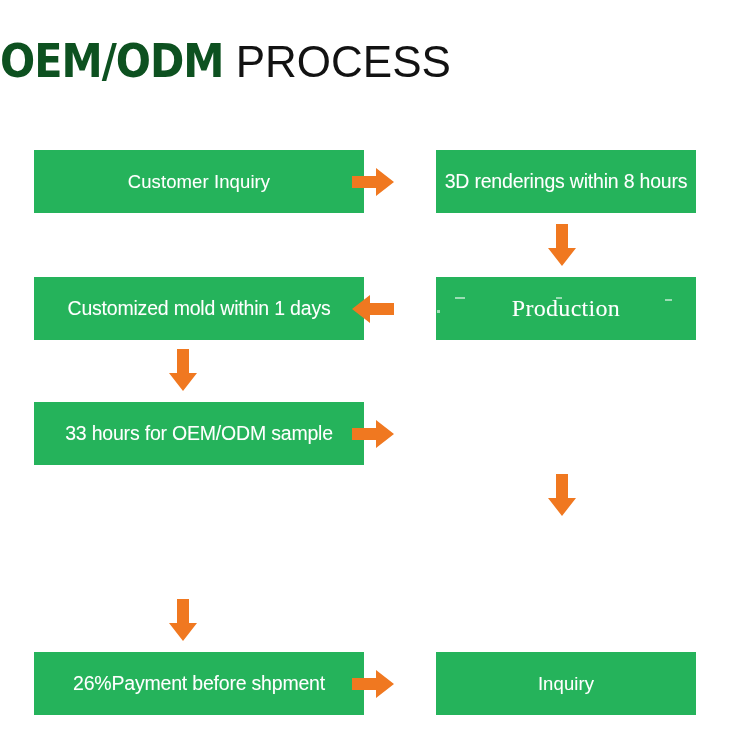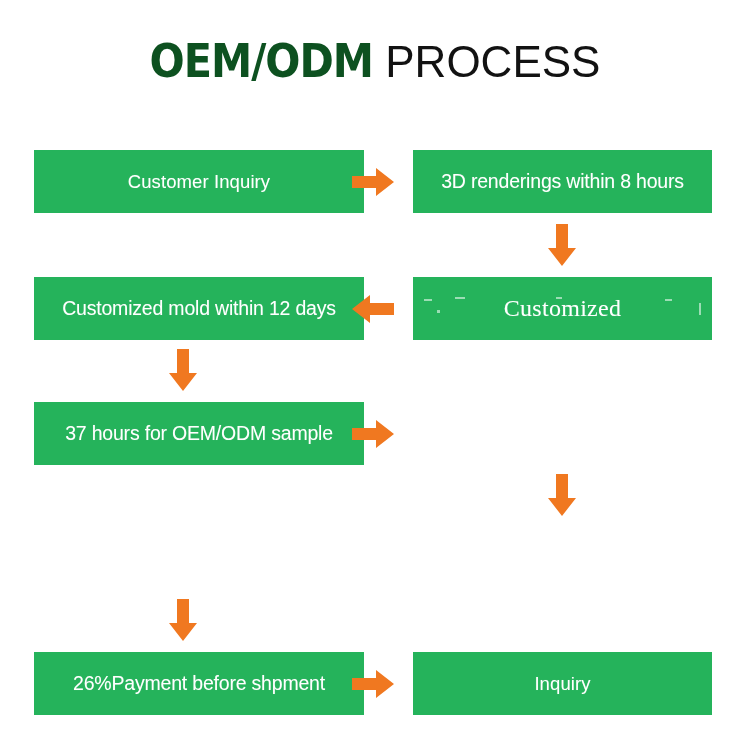--- a/index.html
+++ b/index.html
@@ -20,21 +20,20 @@
     height: 750px;
     background: #ffffff;
   }
 
   
   .title {
     position: absolute;
     left: 0;
     top: 33px;
     width: 750px;
-    text-align: center;
     white-space: nowrap;
     font-size: 45px;
     line-height: 56px;
     letter-spacing: -0.5px;
   }
   .title-strong {
     color: #0d5120;
     font-weight: 700;
     font-family: "DejaVu Sans", sans-serif;
     font-stretch: condensed;
@@ -69,21 +68,21 @@
     box-sizing: border-box;
     font-size: 18.5px;
     font-weight: 400;
     letter-spacing: 0.1px;
     text-align: center;
     padding: 0 6px;
     line-height: 1.15;
     text-shadow: 0 0 1px rgba(255,255,255,0.25);
   }
   .box.left  { left: 34px;  width: 330px; }
-  .box.right { left: 413px; width: 299px; text-align: right; }
+  .box.right { left: 436px; width: 260px; text-align: right; }
 
   
   .box.tight  { font-size: 19.5px; letter-spacing: -0.2px; }
   .box.serifd {
     font-family: "Liberation Serif", "DejaVu Serif", serif;
     font-size: 24px;
     letter-spacing: 0.3px;
   }
 
   
@@ -131,46 +130,46 @@
     <div class="box right tight">3D renderings within 8 hours</div>
   </div>
 
   <div class="arrow-v" style="left:545px; top:222px;">
     <svg class="arrow-svg" viewBox="0 0 34 46" xmlns="http://www.w3.org/2000/svg" aria-hidden="true">
       <path d="M11 2 H23 V26 H31 L17 44 L3 26 H11 Z" fill="#f07820"></path>
     </svg>
   </div>
 
   <div class="row" style="top:277px;">
-    <div class="box left tight">Customized mold within 12 days</div>
+    <div class="box left tight">Customized mold within 1 days</div>
 
     <div class="arrow-h mid">
       <svg class="arrow-svg" viewBox="0 0 46 34" xmlns="http://www.w3.org/2000/svg" aria-hidden="true">
         <path d="M44 11 H20 V3 L2 17 L20 31 V23 H44 Z" fill="#f07820"></path>
       </svg>
     </div>
 
-    <div class="box right serifd">Customized</div>
+    <div class="box right serifd">Production</div>
 
     <span class="speck" style="left:424px; top:22px; width:8px; height:2px;"></span>
     <span class="speck" style="left:437px; top:33px; width:3px; height:3px;"></span>
     <span class="speck" style="left:455px; top:20px; width:10px; height:2px;"></span>
     <span class="speck" style="left:556px; top:20px; width:6px; height:2px;"></span>
     <span class="speck" style="left:665px; top:22px; width:7px; height:2px;"></span>
     <span class="speck" style="left:699px; top:26px; width:2px; height:12px;"></span>
   </div>
 
   <div class="arrow-v" style="left:166px; top:347px;">
     <svg class="arrow-svg" viewBox="0 0 34 46" xmlns="http://www.w3.org/2000/svg" aria-hidden="true">
       <path d="M11 2 H23 V26 H31 L17 44 L3 26 H11 Z" fill="#f07820"></path>
     </svg>
   </div>
 
   <div class="row" style="top:402px;">
-    <div class="box left tight">37 hours for OEM/ODM sample</div>
+    <div class="box left tight">33 hours for OEM/ODM sample</div>
 
     <div class="arrow-h mid">
       <svg class="arrow-svg" viewBox="0 0 46 34" xmlns="http://www.w3.org/2000/svg" aria-hidden="true">
         <path d="M2 11 H26 V3 L44 17 L26 31 V23 H2 Z" fill="#f07820"></path>
       </svg>
     </div>
 
   </div>
 
   <div class="arrow-v" style="left:545px; top:472px;">

